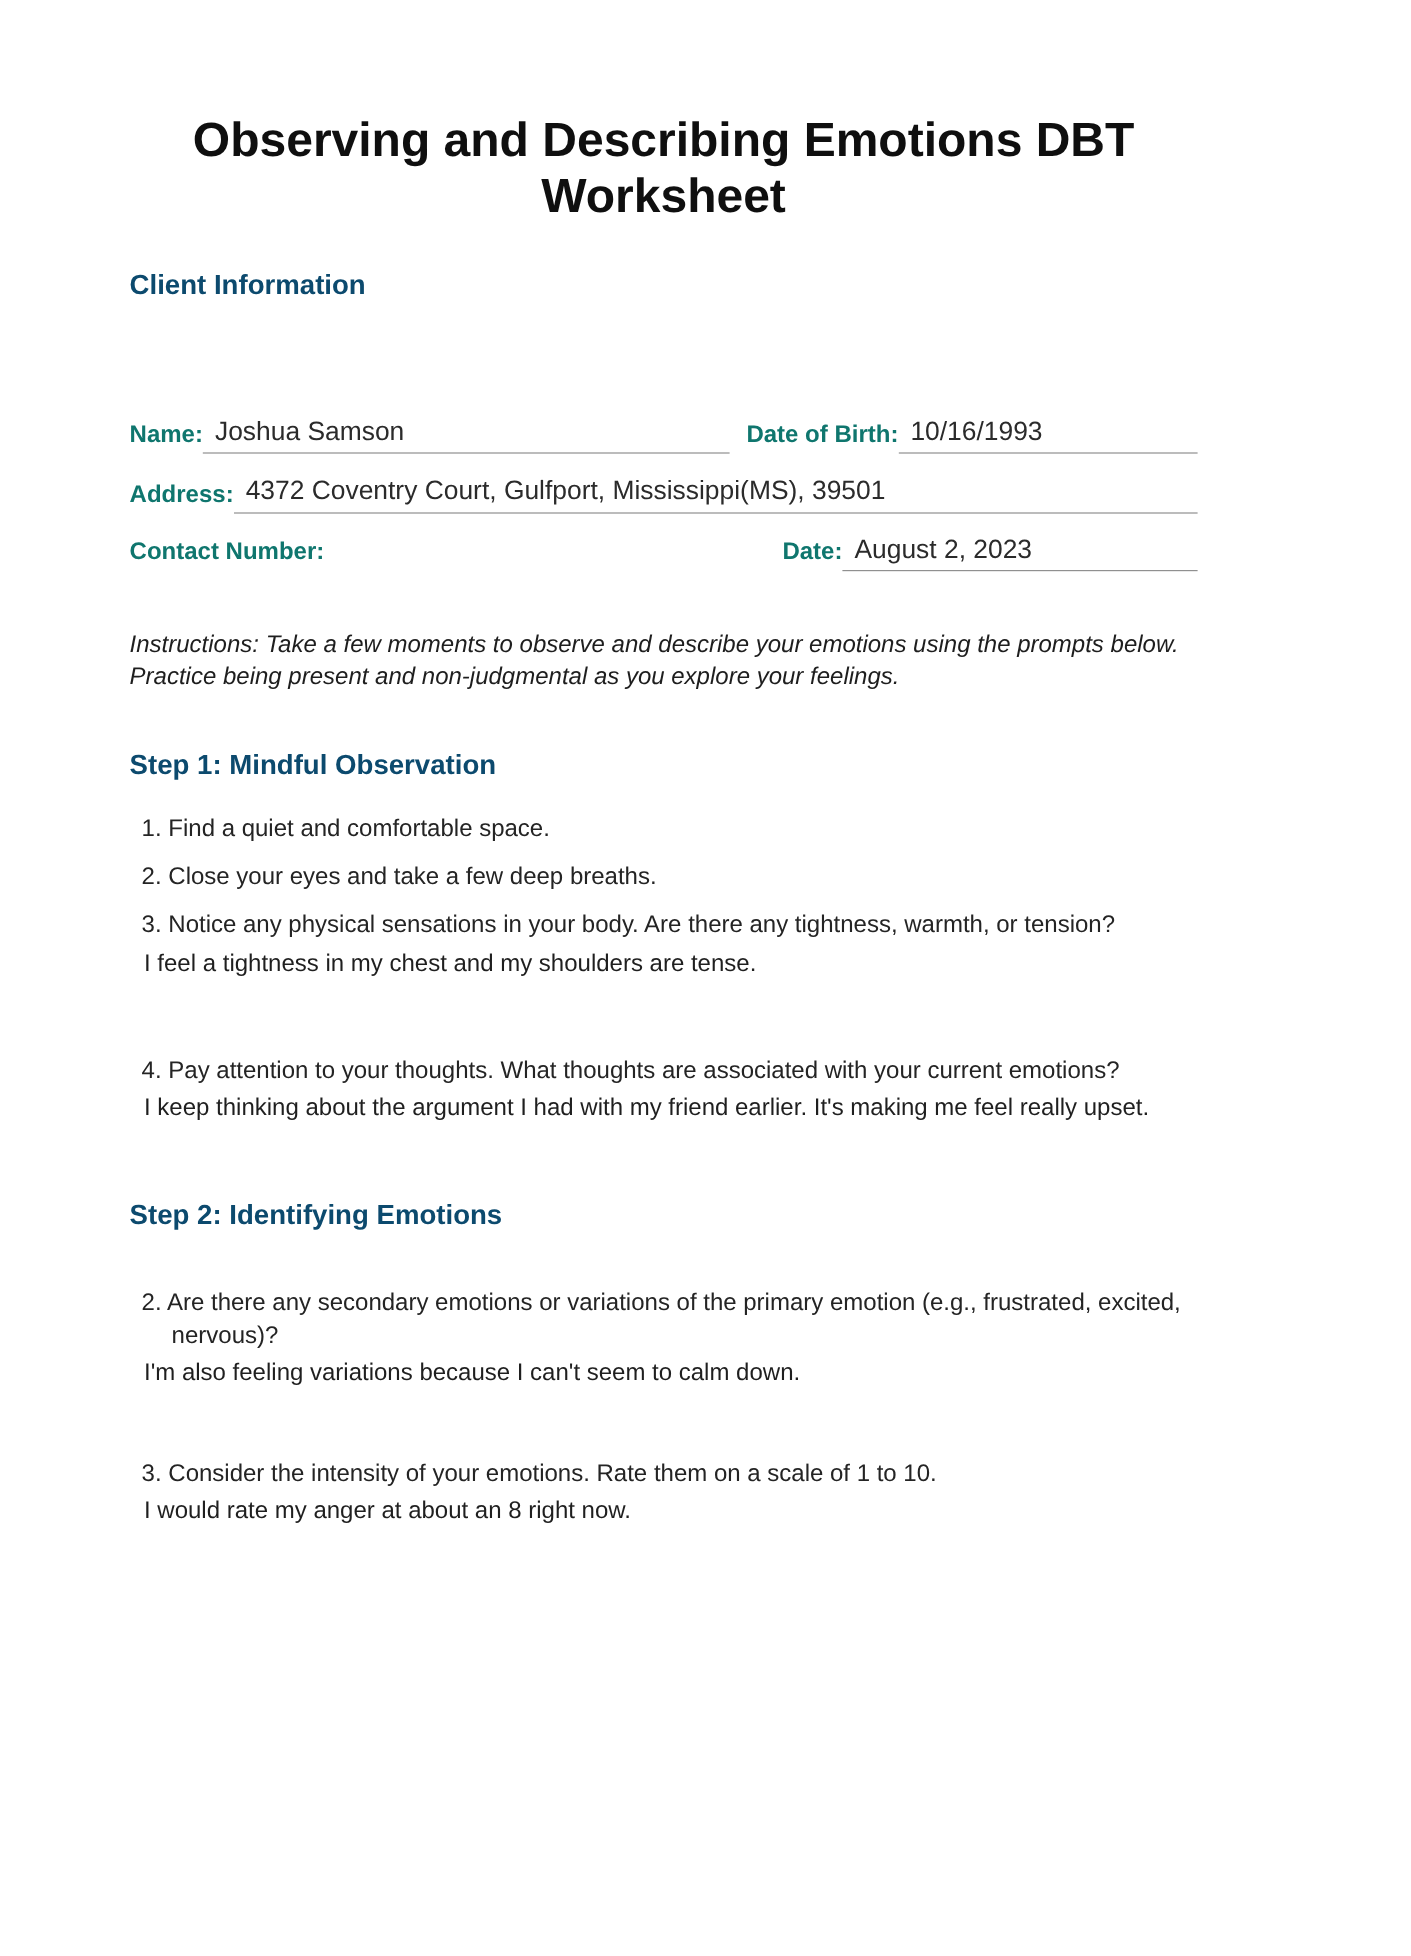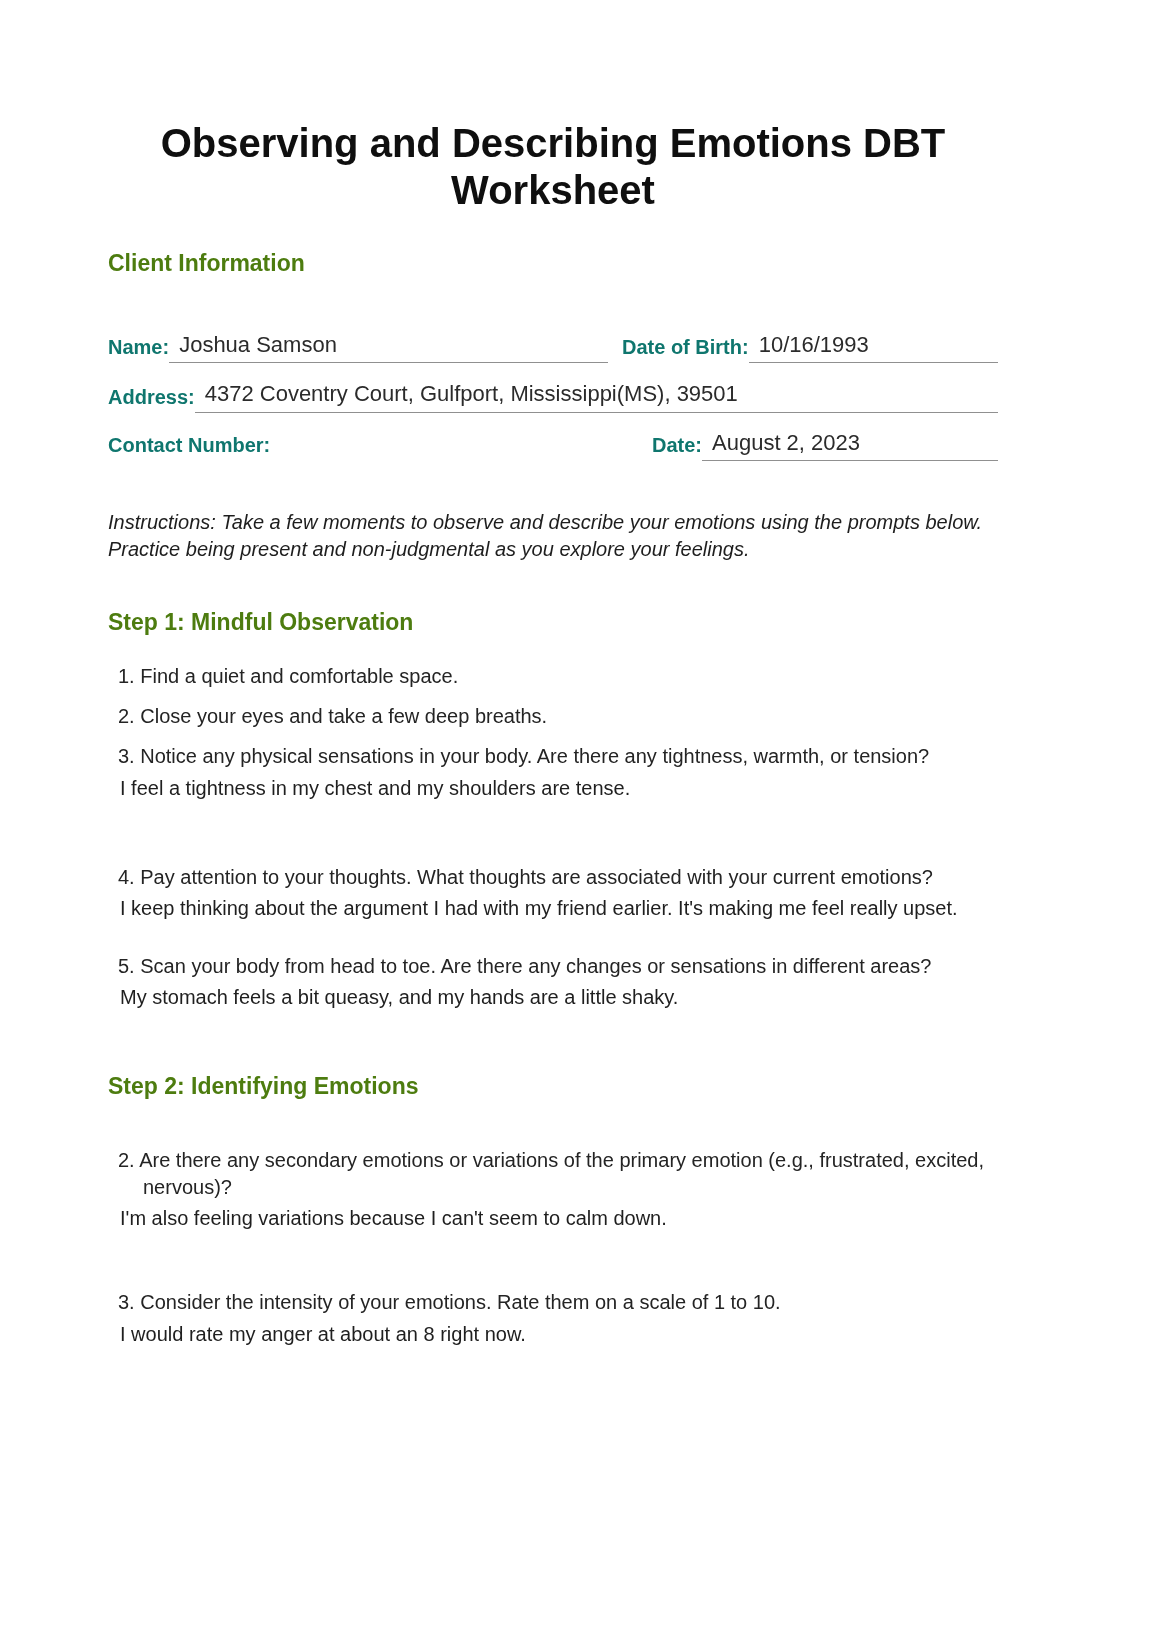--- a/index.html
+++ b/index.html
@@ -8,48 +8,48 @@
     min-height: 1630px;
     background: #ffffff;
     font-family: "Liberation Sans", sans-serif;
     color: #222222;
   }
   .content {
     width: 890px;
     margin-left: 108px;
   }
   .title {
-    margin: 120px auto 0 auto;
+    margin: 94px auto 0 auto;
     max-width: 900px;
     text-align: center;
     font-size: 40px;
     font-weight: bold;
     line-height: 1.18;
     color: #0f0f0f;
   }
   .section-heading {
     font-size: 23px;
     font-weight: bold;
-    color: #4d7c0f;
+    color: #0c4a6e;
     line-height: 1.15;
   }
   .client-heading { margin-top: 36px; }
 
   .row {
     display: flex;
     align-items: flex-end;
     font-size: 20px;
     line-height: 1.25;
   }
   .row-1 { margin-top: 54px; }
   .row-2 { margin-top: 17px; }
   .row-3 { margin-top: 16px; }
   .fgroup { display: flex; align-items: flex-end; min-width: 0; }
   .g-name    { flex: 0 0 500px; }
-  .g-dob     { flex: 1 1 auto; margin-left: 14px; }
+  .g-dob     { flex: 1 1 auto; margin-left: 14px; margin-top: 41px; }
   .g-address { flex: 1 1 auto; }
   .g-contact { flex: 0 0 532px; }
   .g-date    { flex: 1 1 auto; margin-left: 12px; }
   .lbl {
     font-weight: bold;
     color: #0f766e;
     white-space: nowrap;
     padding-bottom: 3px;
   }
   .val {
@@ -149,24 +149,20 @@
         <div class="q"><span>2.</span> <span>Close your eyes and take a few deep breaths.</span></div>
       </div>
       <div class="item mb-62">
         <div class="q"><span>3.</span> <span>Notice any physical sensations in your body. Are there any tightness, warmth, or tension?</span></div>
         <div class="ans">I feel a tightness in my chest and my shoulders are tense.</div>
       </div>
       <div class="item mb-31">
         <div class="q"><span>4.</span> <span>Pay attention to your thoughts. What thoughts are associated with your current emotions?</span></div>
         <div class="ans">I keep thinking about the argument I had with my friend earlier. It's making me feel really upset.</div>
       </div>
-      <div class="item mb-0">
-        <div class="q"><span>5.</span> <span>Scan your body from head to toe. Are there any changes or sensations in different areas?</span></div>
-        <div class="ans">My stomach feels a bit queasy, and my hands are a little shaky.</div>
-      </div>
     </div>
   </div>
 
   <div>
     <div class="section-heading step2-heading">Step 2: Identifying Emotions</div>
 
     <div class="qlist qlist-2">
       <div class="item mb-57">
         <div class="q"><span>2.</span> <span>Are there any secondary emotions or variations of the primary emotion (e.g., frustrated, excited, nervous)?</span></div>
         <div class="ans">I'm also feeling variations because I can't seem to calm down.</div>

